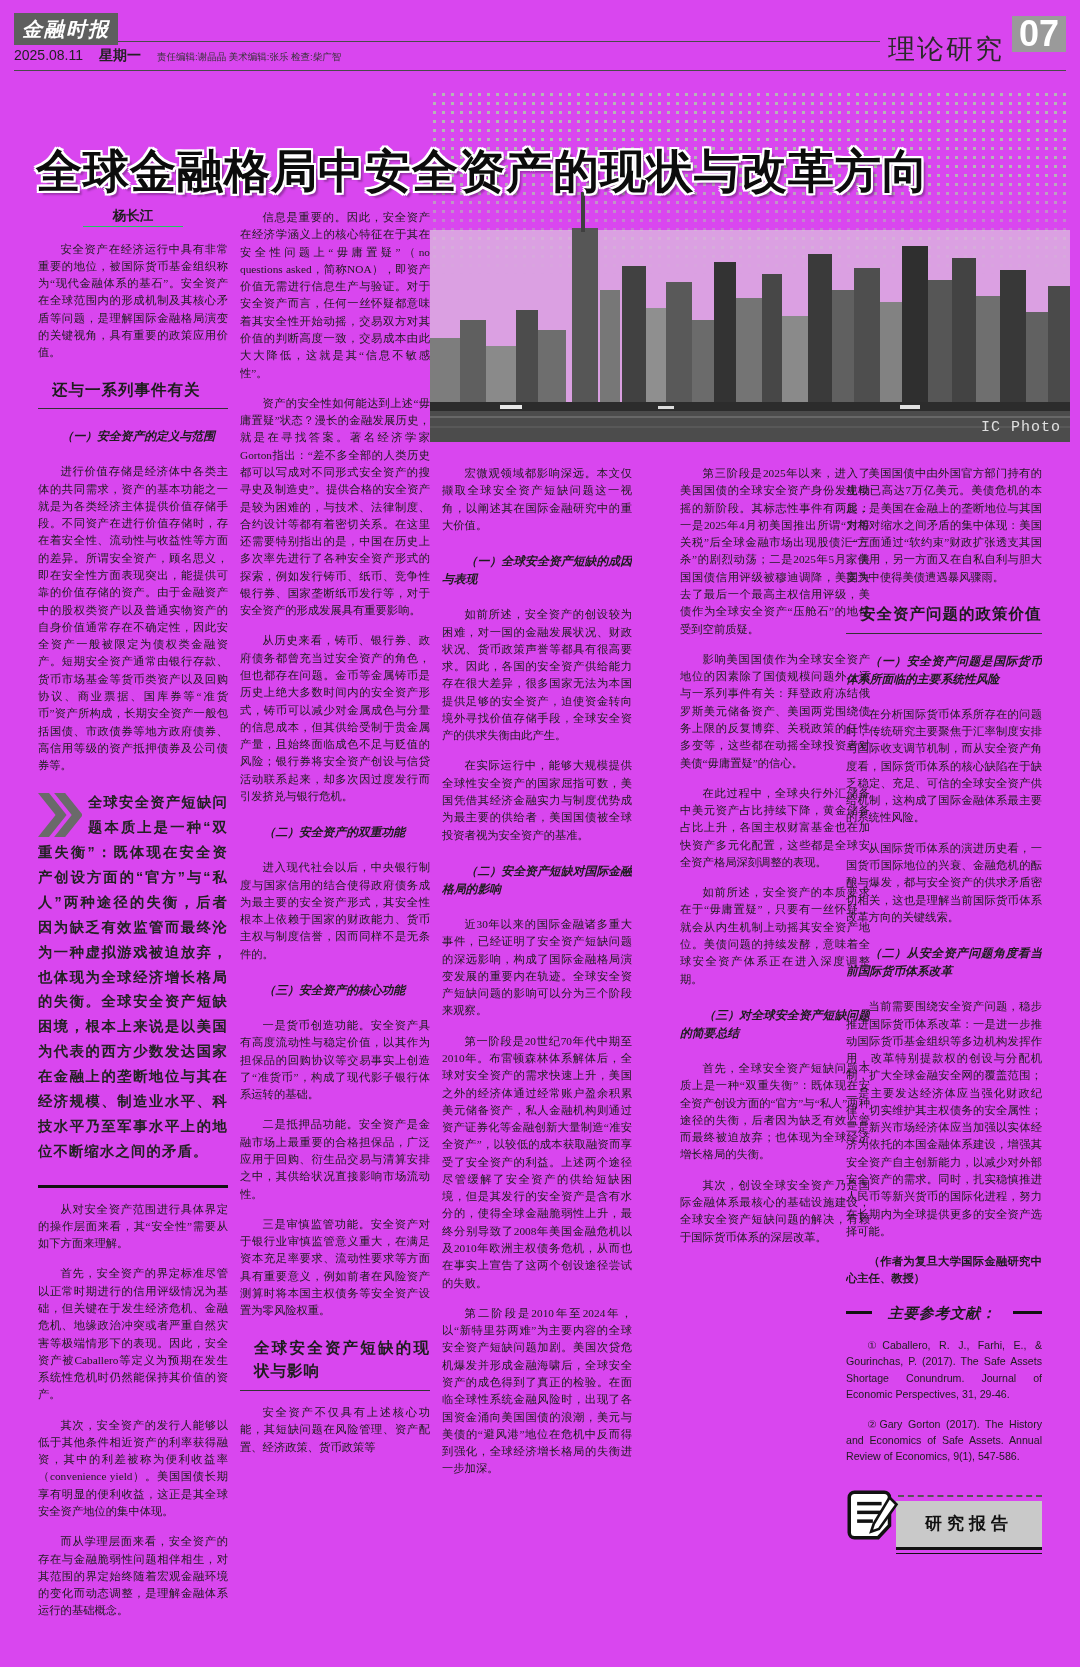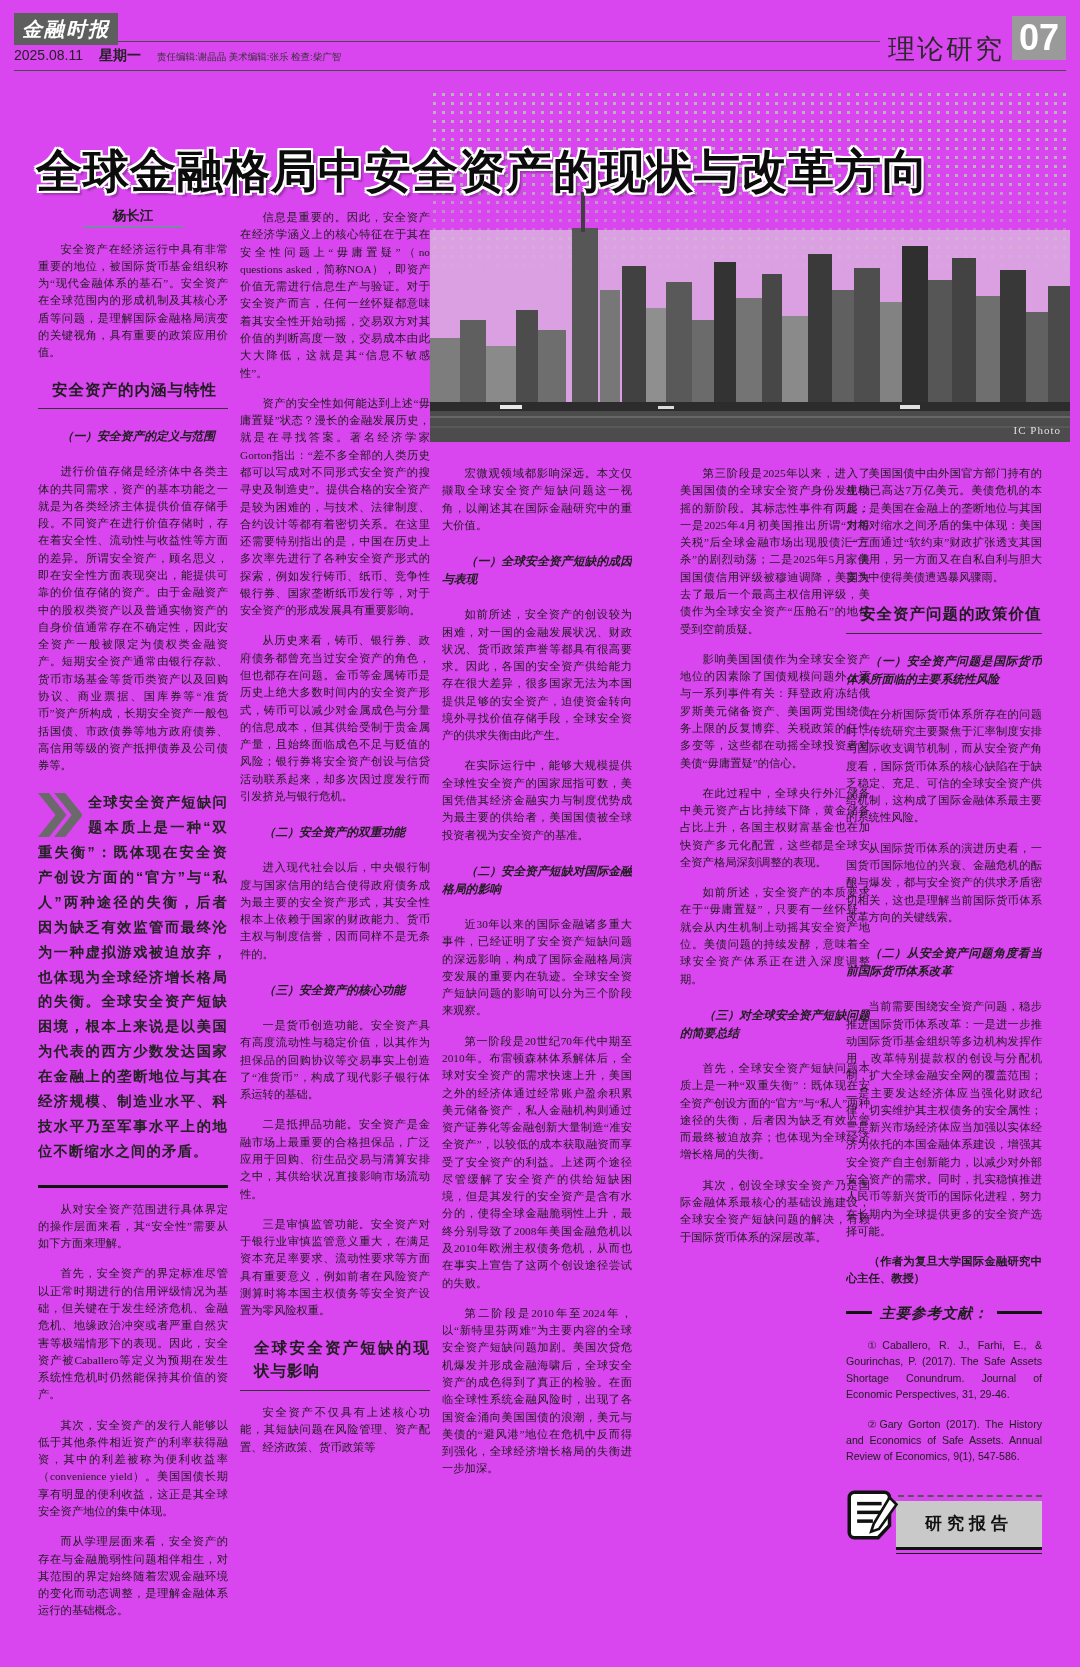--- a/index.html
+++ b/index.html
@@ -19,21 +19,21 @@
   .rule-bottom { position:absolute; left:14px; top:70px; width:1052px; height:1px; background:#4a4a4a; }
   .dateline { position:absolute; left:14px; top:47px; display:flex; align-items:baseline; gap:16px; }
   .dateline .date { font-family:"Liberation Sans",sans-serif; font-size:14px; color:#222; }
   .dateline .weekday { font-family:"Liberation Sans",sans-serif; font-size:14px; font-weight:bold; color:#222; }
   .dateline .editors { font-family:"Liberation Sans",sans-serif; font-size:9.5px; color:#333; }
   .section-label {
     position:absolute; left:882px; top:31px; width:122px; text-align:right;
     font-family:"Liberation Sans",sans-serif; font-size:27px; color:#2a2a2a; letter-spacing:2px;
   }
   .page-box {
-    position:absolute; left:1012px; top:16px; width:54px; height:44px; background:#9a9a9a;
+    position:absolute; left:1012px; top:16px; width:54px; height:36px; background:#9a9a9a;
     color:#fff; display:flex; align-items:center; justify-content:center;
     font-family:"Liberation Sans",sans-serif; font-weight:bold; font-size:36px;
   }
   
   .headline {
     position:absolute; left:36px; top:110px; width:1012px; z-index:6; white-space:nowrap;
     font-family:"Liberation Serif",serif; font-weight:900; font-size:46px; letter-spacing:1px; color:#0c0c0c;
     text-shadow:2px 0 0 #fff,-2px 0 0 #fff,0 2px 0 #fff,0 -2px 0 #fff,
                 2px 2px 0 #fff,-2px -2px 0 #fff,2px -2px 0 #fff,-2px 2px 0 #fff,
                 4px 4px 2px rgba(0,0,0,.28);
@@ -43,21 +43,21 @@
   .dots {
     position:absolute; left:0; top:0; width:100%; height:185px;
     background-image:radial-gradient(circle,#b5b5b5 1.5px,transparent 1.9px);
     background-size:9px 9px;
     -webkit-mask-image:linear-gradient(to bottom,#000 45%,transparent 100%);
             mask-image:linear-gradient(to bottom,#000 45%,transparent 100%);
   }
   .skyline { position:absolute; left:0; bottom:0; }
   .photo-credit {
     position:absolute; right:9px; bottom:6px; color:#f0f0f0; opacity:.9;
-    font-family:Liberation Serif, serif; font-size:11px; letter-spacing:1px;
+    font-family:Liberation Mono, monospace; font-size:15px; letter-spacing:1px;
   }
   
   .col {
     position:absolute; z-index:3; overflow:hidden;
     font-size:11.3px; line-height:1.53; text-align:justify; color:#1d1d1d;
   }
   .col p { margin:13px 0 1px; text-indent:2em; }
   .col-1 { left:38px;  top:196px; width:190px; height:1452px; }
   .col-2 { left:240px; top:196px; width:190px; height:1452px; }
   .col-3 { left:442px; top:452px; width:190px; height:1196px; }
@@ -73,21 +73,21 @@
   .subhead { font-style:italic; font-weight:bold; font-size:11.8px; text-indent:2em; margin:18px 0; }
   
   .quote-block {
     margin:16px 0 12px; padding-bottom:21px; border-bottom:3.5px solid #111;
     font-family:"Liberation Sans",sans-serif; font-weight:bold; font-size:14.3px;
     line-height:1.74; letter-spacing:1.2px; color:#222; text-align:justify;
   }
   .quote-chevron { float:left; margin:3px 6px 0 0; }
   
   .affiliation { font-weight:bold; font-family:"Liberation Sans",sans-serif; font-size:11.3px; }
-  .ref-heading { display:flex; align-items:center; gap:8px; margin:14px 0 8px;
+  .ref-heading { display:flex; align-items:center; gap:16px; margin:14px 0 8px;
                  font-family:"Liberation Sans",sans-serif; font-weight:bold; font-style:italic;
                  font-size:14.5px; letter-spacing:1px; }
   .dash-short { width:26px; height:3px; background:#111; }
   .dash-long  { flex:1; height:3px; background:#111; }
   .ref-item { font-family:"Liberation Sans",sans-serif; font-size:10.6px; line-height:1.55;
               text-indent:2em; margin-bottom:5px; }
   .report-badge { position:relative; margin-top:22px; padding-top:14px; }
   .badge-dashed { position:absolute; left:52px; right:0; top:8px; border-top:2px dashed #555; }
   .badge-icon { position:absolute; left:-2px; top:0; }
   .badge-banner {
@@ -162,21 +162,21 @@
       <rect x="470" y="235" width="20" height="4" fill="#e2e2e2"></rect>
     </svg>
     <div class="photo-credit">IC Photo</div>
   </div>
 
   <div class="col col-1">
     <div class="byline">
       <span>杨长江</span>
     </div>
     <p>安全资产在经济运行中具有非常重要的地位，被国际货币基金组织称为“现代金融体系的基石”。安全资产在全球范围内的形成机制及其核心矛盾等问题，是理解国际金融格局演变的关键视角，具有重要的政策应用价值。</p>
-    <div class="col-heading">安全资产的内涵与特性</div>
+    <div class="col-heading">还与一系列事件有关</div>
     <div class="subhead">（一）安全资产的定义与范围</div>
     <p>进行价值存储是经济体中各类主体的共同需求，资产的基本功能之一就是为各类经济主体提供价值存储手段。不同资产在进行价值存储时，存在着安全性、流动性与收益性等方面的差异。所谓安全资产，顾名思义，即在安全性方面表现突出，能提供可靠的价值存储的资产。由于金融资产中的股权类资产以及普通实物资产的自身价值通常存在不确定性，因此安全资产一般被限定为债权类金融资产。短期安全资产通常由银行存款、货币市场基金等货币类资产以及回购协议、商业票据、国库券等“准货币”资产所构成，长期安全资产一般包括国债、市政债券等地方政府债券、高信用等级的资产抵押债券及公司债券等。</p>
     <div class="quote-block">
       <svg class="quote-chevron" width="44" height="44" viewBox="0 0 60 60">
         <polygon points="0,0 15,0 39,30 15,60 0,60 24,30" fill="#6a6a6a"></polygon>
         <polygon points="22,0 37,0 61,30 37,60 22,60 46,30" fill="#6a6a6a"></polygon>
       </svg>
       <span>全球安全资产短缺问题本质上是一种“双重失衡”：既体现在安全资产创设方面的“官方”与“私人”两种途径的失衡，后者因为缺乏有效监管而最终沦为一种虚拟游戏被迫放弃，也体现为全球经济增长格局的失衡。全球安全资产短缺困境，根本上来说是以美国为代表的西方少数发达国家在金融上的垄断地位与其在经济规模、制造业水平、科技水平乃至军事水平上的地位不断缩水之间的矛盾。</span>
     </div>
     <p>从对安全资产范围进行具体界定的操作层面来看，其“安全性”需要从如下方面来理解。</p>

